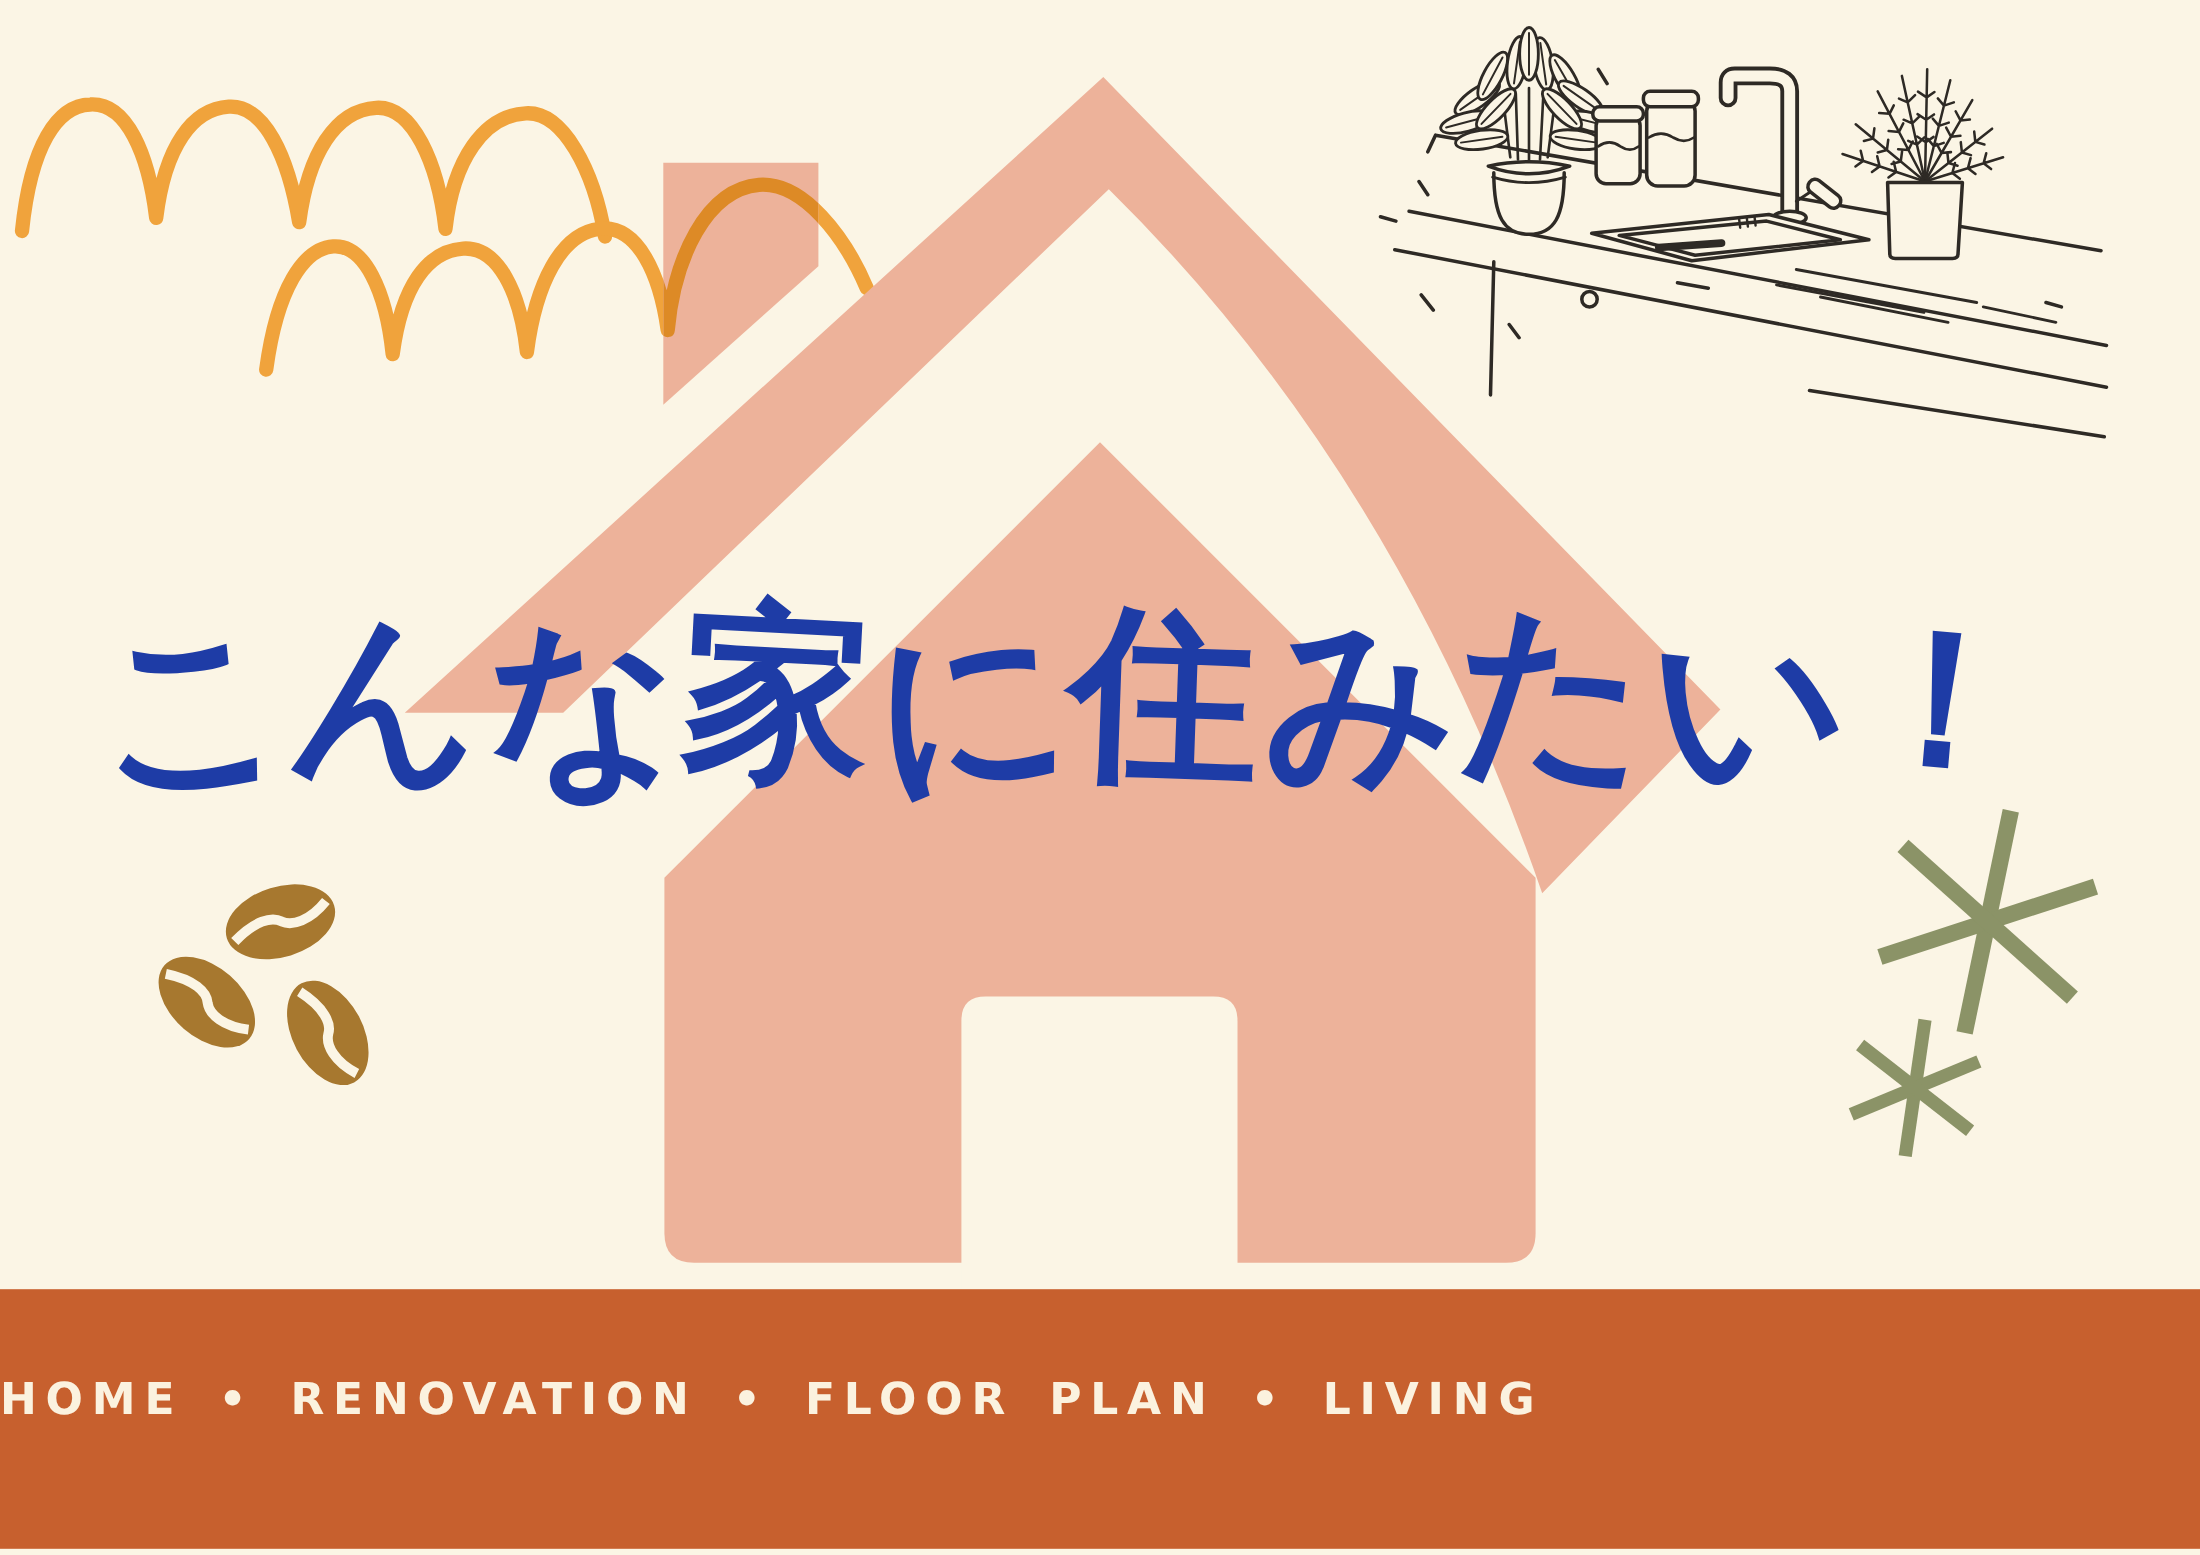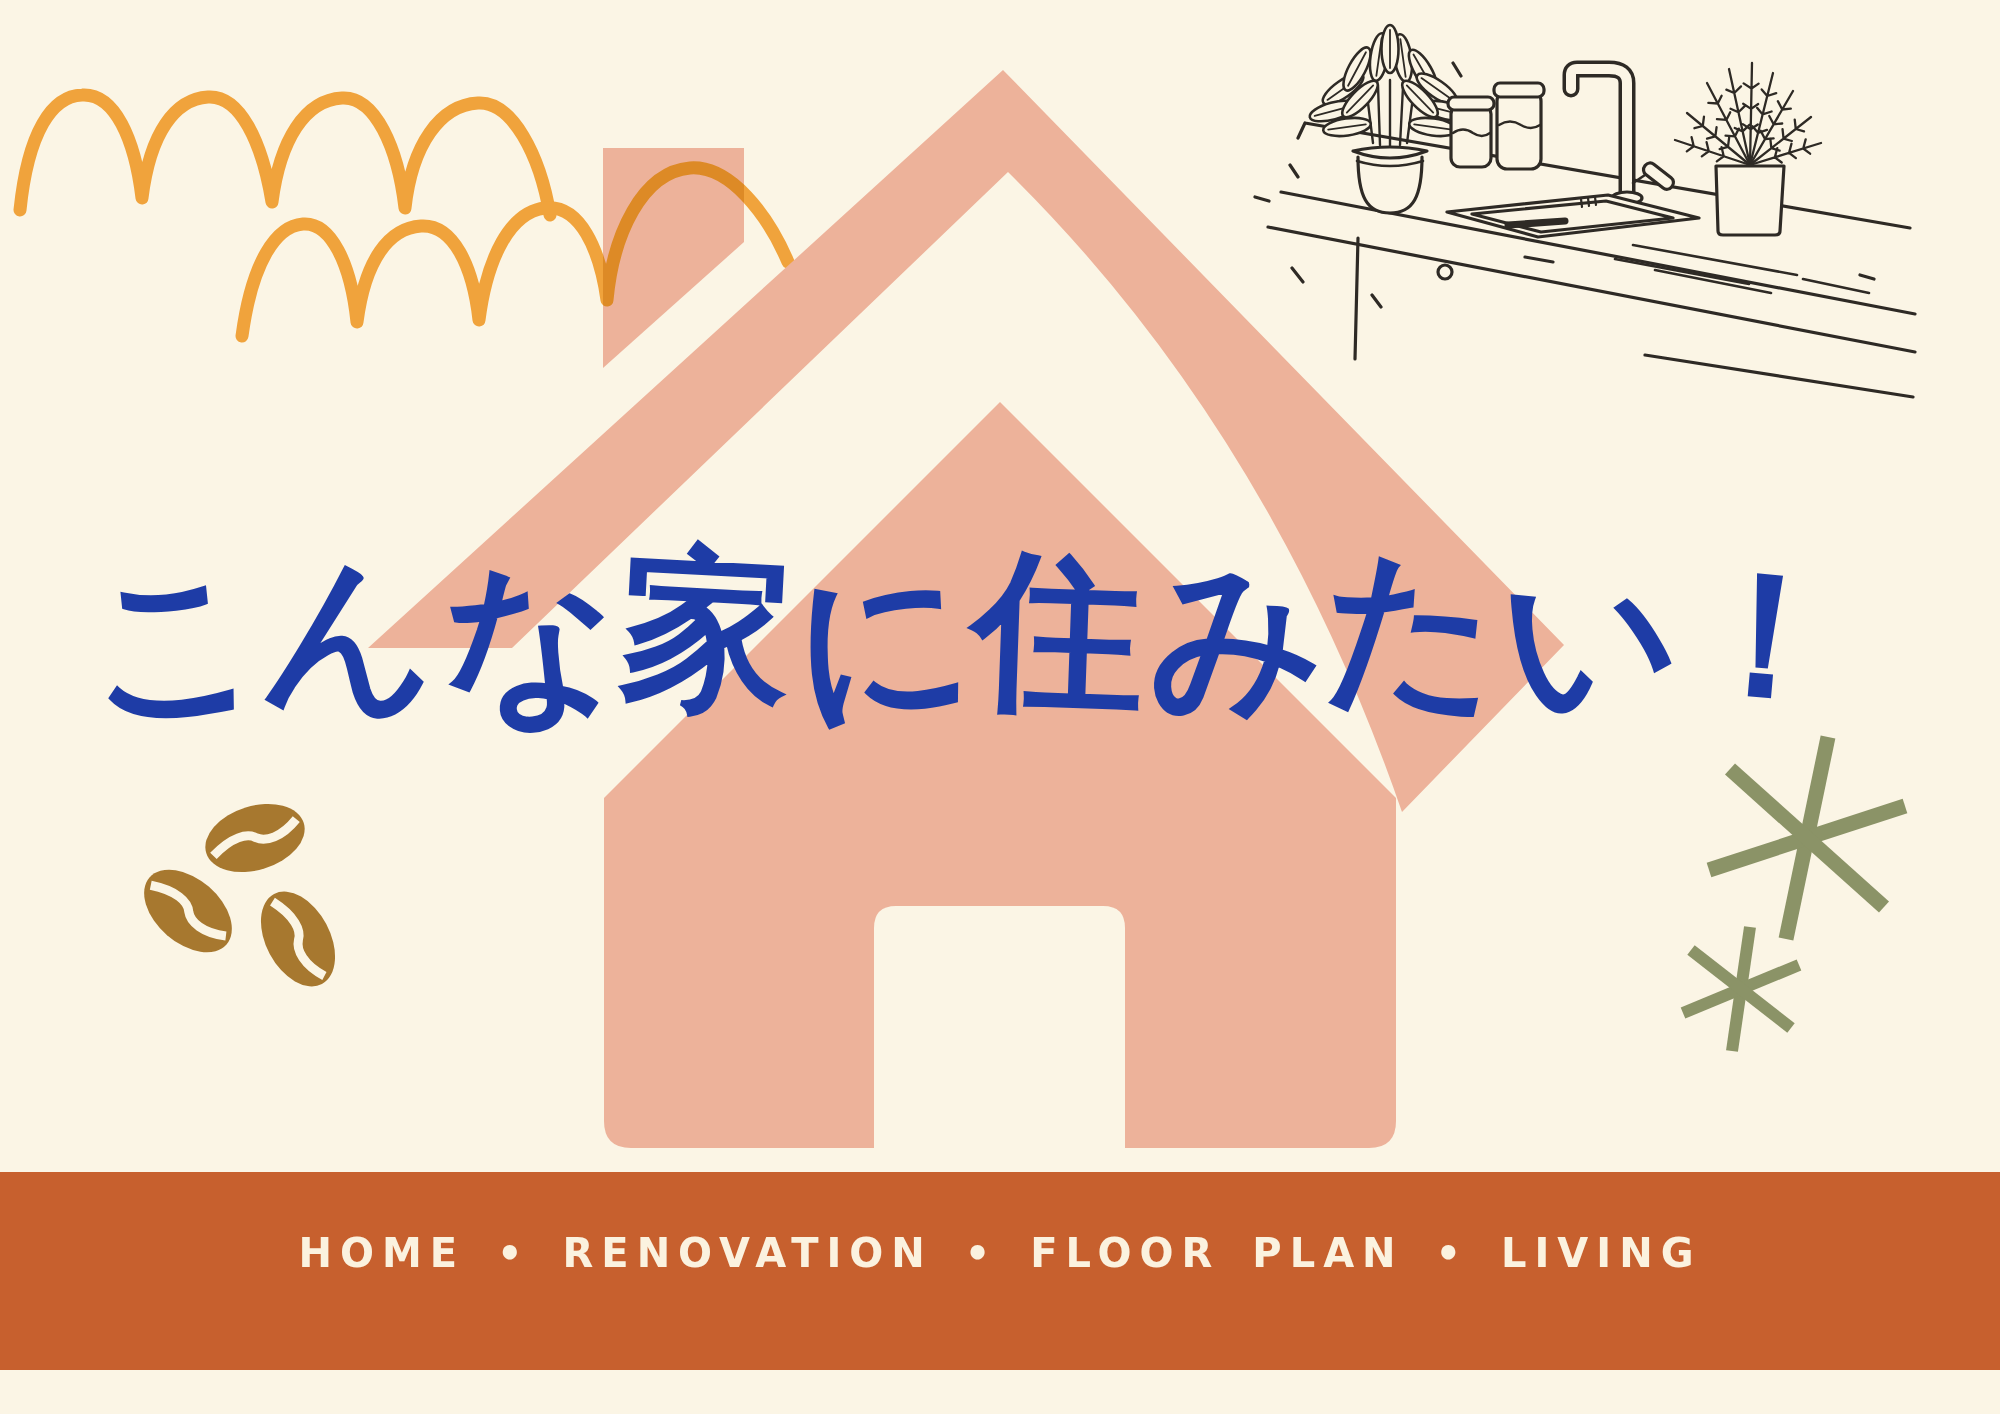--- a/index.html
+++ b/index.html
@@ -12,22 +12,22 @@
   svg.art{position:absolute;left:0;top:0;z-index:1;}
   .headline{
     position:absolute;left:-30px;top:0;width:2000px;z-index:2;
     margin:0;text-align:center;
     font-size:172px;line-height:172px;font-weight:bold;
     color:#1E3CA6;letter-spacing:2px;white-space:nowrap;
   }
   .headline{top:548px;}
   .headline .ch{display:inline-block;}
   .footer-bar{
-    position:absolute;left:0;top:1172px;width:2000px;height:198px;z-index:3;
-    background:#C7602E;display:flex;align-items:center;justify-content:center;
+    position:absolute;left:0;top:1172px;width:2000px;height:236px;z-index:3;
+    background:#C7602E;display:flex;align-items:center;justify-content:flex-start;
   }
   .footer-caption{
     margin:0;margin-top:-36px;
     color:#FBF2DF;font-size:40px;font-weight:bold;
     letter-spacing:8px;word-spacing:10px;white-space:nowrap;
   }
 </style>
 </head>
 <body>
 

